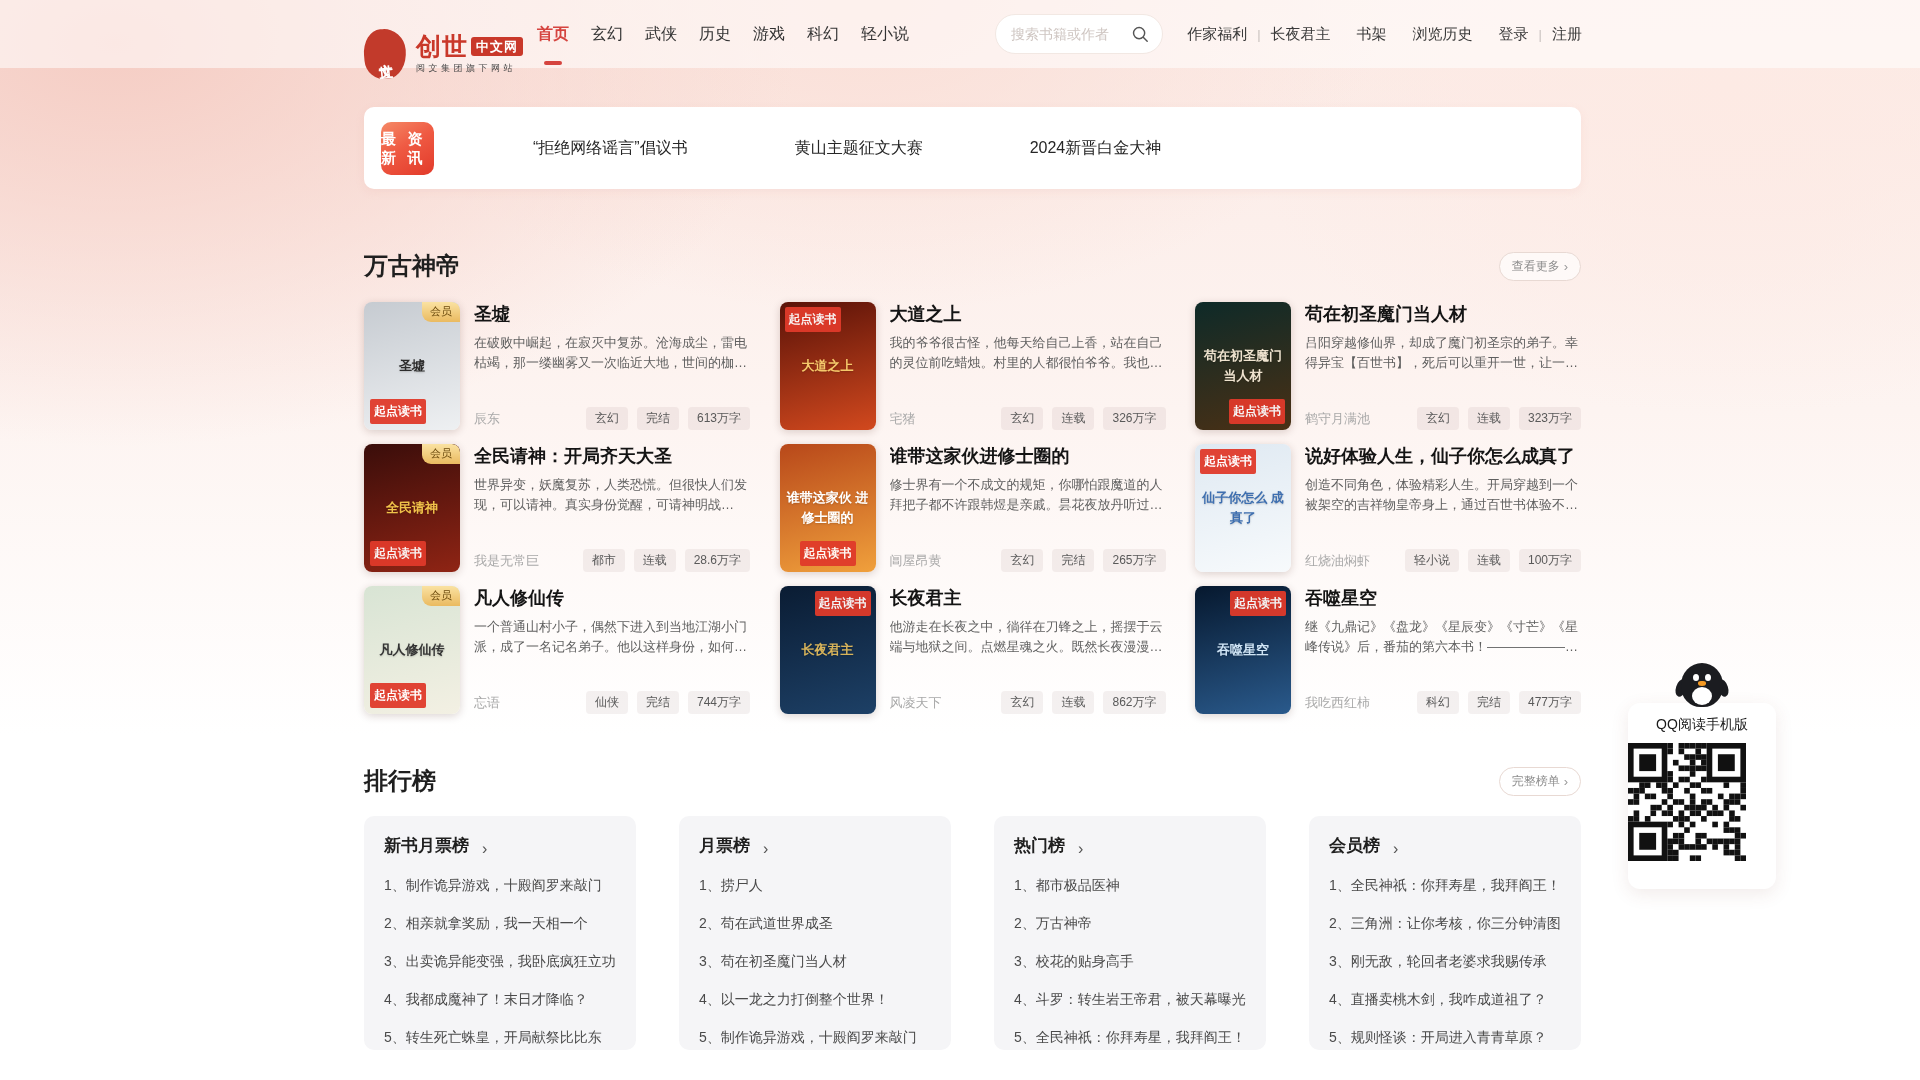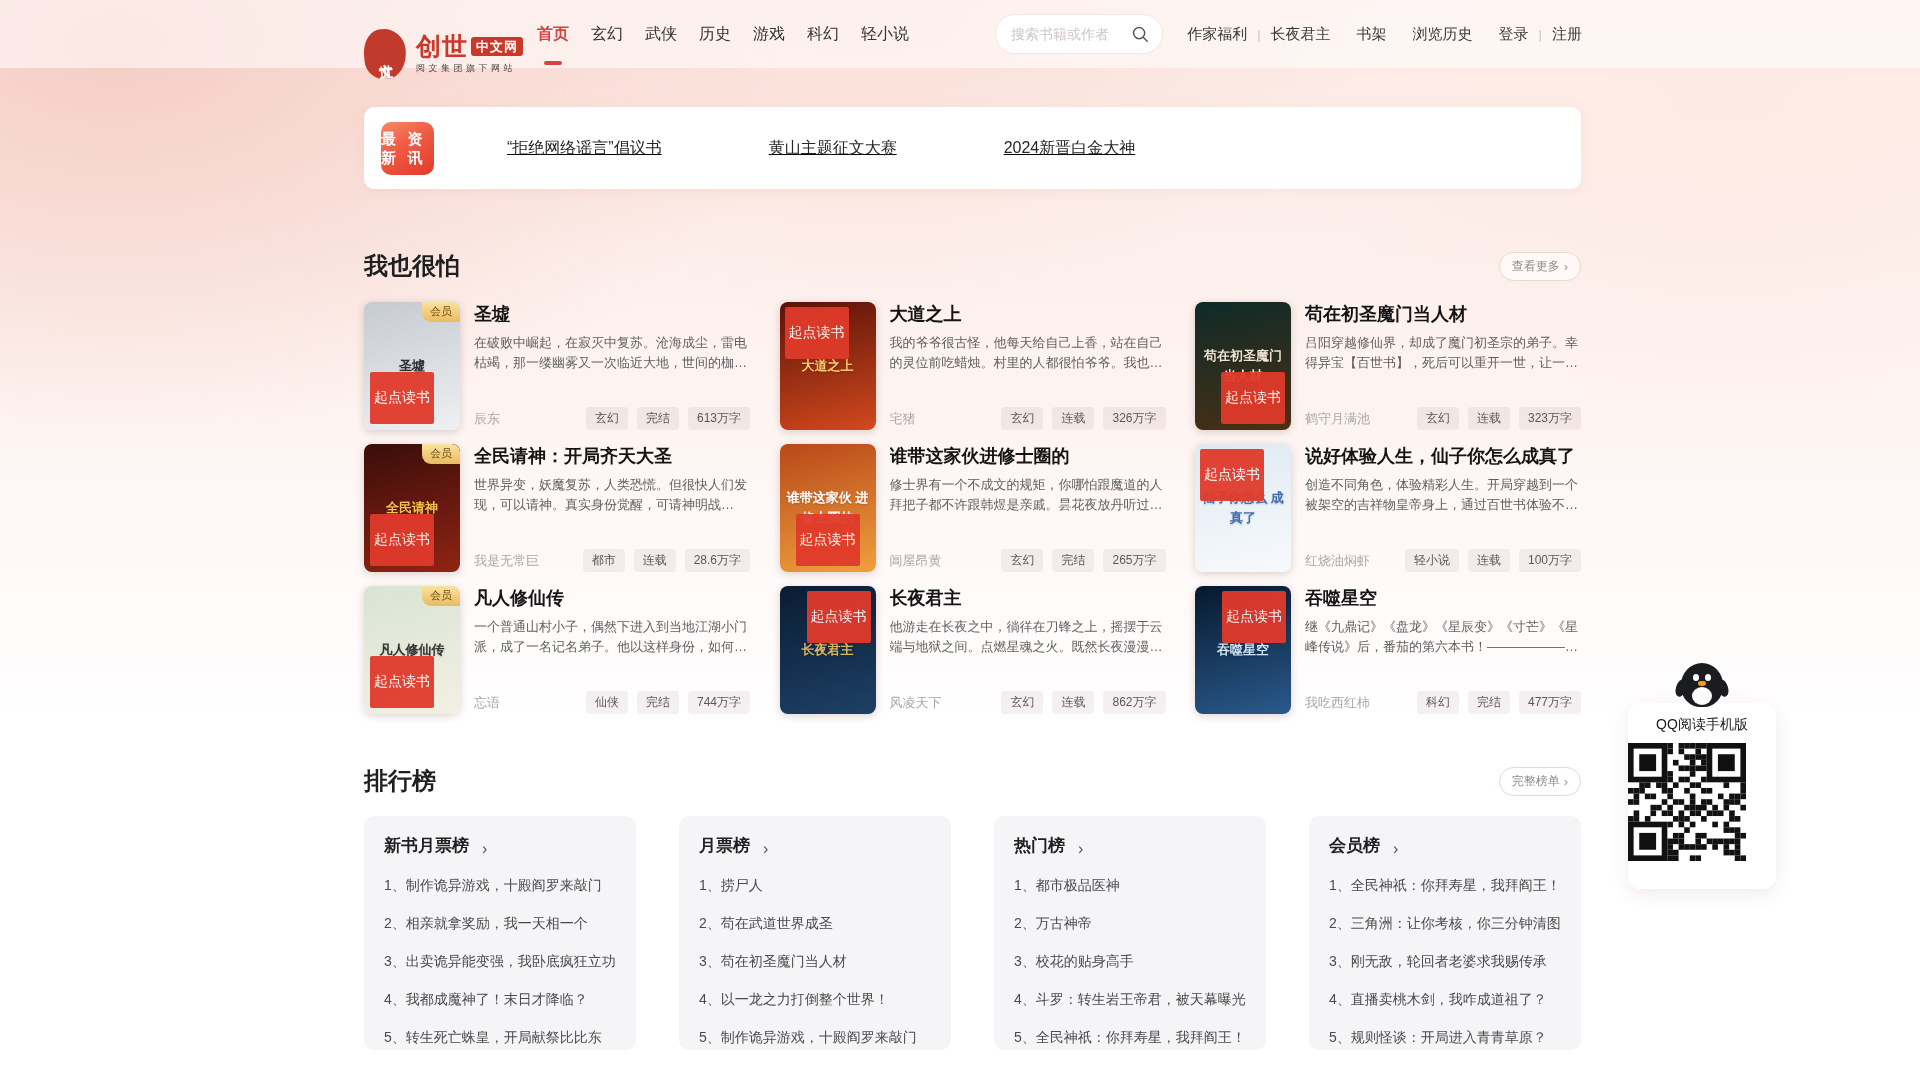--- a/index.html
+++ b/index.html
@@ -37,38 +37,38 @@
   .header-links{margin-left:auto;display:flex;align-items:center;gap:26px;font-size:15px;color:#3a3a3a;}
   .hl-group{display:flex;align-items:center;gap:10px;}
   .hl-sep{color:#c9c2bf;font-size:13px;}
   .hl{cursor:pointer;white-space:nowrap;}
   
   .news{position:absolute;left:364px;top:107px;width:1217px;height:82px;background:#fff;border-radius:10px;
     box-shadow:0 3px 10px rgba(214,140,128,.10);display:flex;align-items:center;padding-left:17px;box-sizing:border-box;}
   .news-badge{width:53px;height:53px;border-radius:10px;background:linear-gradient(150deg,#f58a67 0%,#ef5a43 45%,#e23a2a 100%);
     color:#fff;font-size:15px;font-weight:bold;display:flex;align-items:center;justify-content:center;
     line-height:1.3;flex:none;}
-  .news-items{display:flex;margin-left:73px;text-decoration:underline;}
+  .news-items{display:flex;margin-left:99px;}
   .news-item{font-size:16px;color:#262626;cursor:pointer;margin-right:107px;white-space:nowrap;}
   
   .section-head{position:absolute;left:364px;width:1217px;display:flex;align-items:center;justify-content:space-between;}
   .sec-title{font-size:24px;font-weight:bold;color:#1f1f1f;}
   .more-btn{border:1px solid #e8d9d3;background:rgba(255,255,255,.65);border-radius:15px;font-size:12px;color:#8c8c8c;
     padding:5px 12px;display:flex;align-items:center;gap:4px;cursor:pointer;}
   .more-arrow{font-size:13px;line-height:1;color:#9a9a9a;}
   
   .book-grid{position:absolute;left:364px;top:302px;width:1217px;display:grid;
     grid-template-columns:repeat(3,386px);column-gap:29.5px;row-gap:14px;}
   .book-card{display:flex;gap:14px;height:128px;cursor:pointer;}
   .cover{width:96px;height:128px;border-radius:8px;position:relative;flex:none;display:flex;align-items:center;
     justify-content:center;overflow:hidden;box-shadow:0 2px 8px rgba(60,20,10,.18);}
   .cover-label{font-weight:bold;font-size:13px;text-align:center;padding:0 7px;line-height:1.55;text-shadow:0 1px 2px rgba(0,0,0,.18);}
   .vip-badge{position:absolute;top:0;right:0;background:linear-gradient(180deg,#fae2a2,#eaba60);color:#6d4c0f;
     font-size:11px;font-weight:normal;padding:2px 8px 3px;border-radius:0 8px 0 9px;}
-  .brand-chip{position:absolute;font-size:14px;color:#fff;background:#e03a2b;padding:17px 4px;border-radius:2px;opacity:.95;white-space:nowrap;}
+  .brand-chip{position:absolute;font-size:12px;color:#fff;background:#e03a2b;padding:4px 4px;border-radius:2px;opacity:.95;white-space:nowrap;font-weight:bold;}
   .brand-chip.tl{top:5px;left:5px}.brand-chip.tr{top:5px;right:5px}
   .brand-chip.bl{bottom:6px;left:6px}.brand-chip.br{bottom:6px;right:6px}
   .brand-chip.bc{bottom:6px;left:50%;transform:translateX(-50%);}
   .book-info{flex:1;display:flex;flex-direction:column;min-width:0;padding-top:1px;}
   .book-title{font-size:18px;font-weight:bold;color:#141414;line-height:1.25;margin-bottom:7px;
     white-space:nowrap;overflow:hidden;text-overflow:ellipsis;}
   .book-desc{font-size:13px;color:#5f5f5f;line-height:1.6;max-height:42px;overflow:hidden;
     display:-webkit-box;-webkit-line-clamp:2;-webkit-box-orient:vertical;}
   .book-meta{margin-top:auto;display:flex;align-items:center;}
   .book-author{font-size:13px;color:#a8a8a8;white-space:nowrap;overflow:hidden;text-overflow:ellipsis;max-width:112px;}
@@ -151,21 +151,21 @@
         <span>资讯</span>
     </div>
     <div class="news-items">
         <span class="news-item">“拒绝网络谣言”倡议书</span>
         <span class="news-item">黄山主题征文大赛</span>
         <span class="news-item">2024新晋白金大神</span>
       </div>
   </div>
 
   <div class="section-head" style="top:250px;">
-    <div class="sec-title">我也很怕</div>
+    <div class="sec-title">万古神帝</div>
     <div class="more-btn">
       <span>查看更多</span>
         <span class="more-arrow">›</span>
     </div>
   </div>
   <div class="book-grid">
       <div class="book-card">
         <div class="cover" style="background:linear-gradient(165deg,#c6cbd1,#eef0f2)">
           <span class="cover-label" style="color:#2b2b2b">圣墟</span>
           <span class="vip-badge">会员</span>

